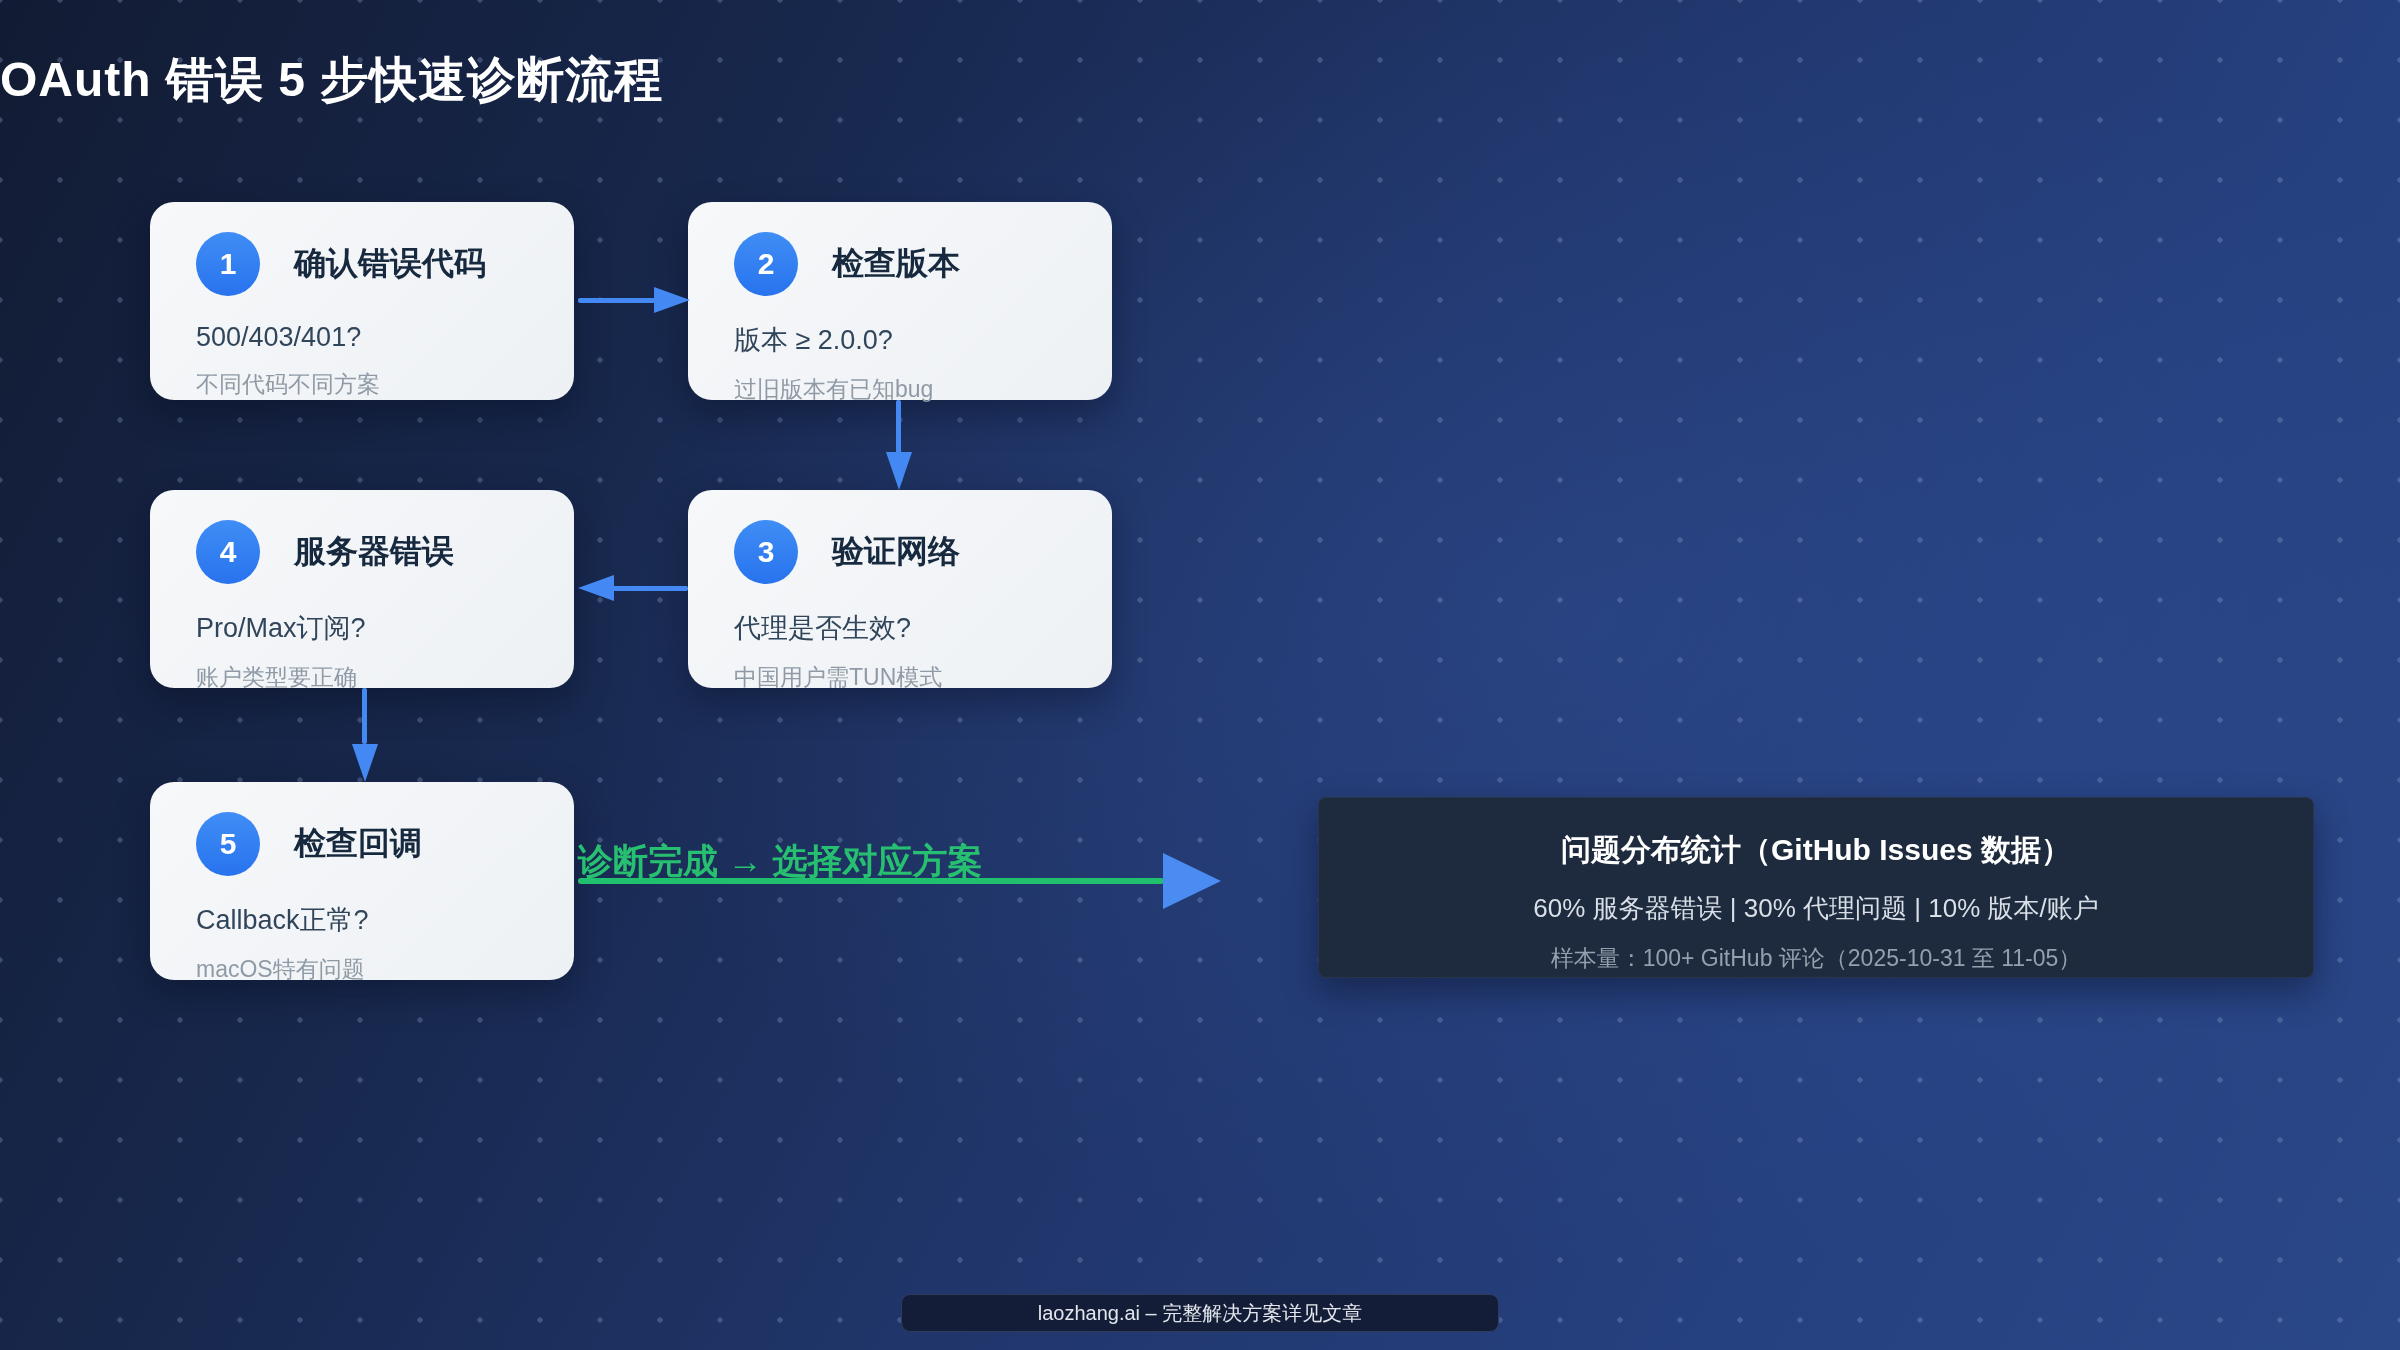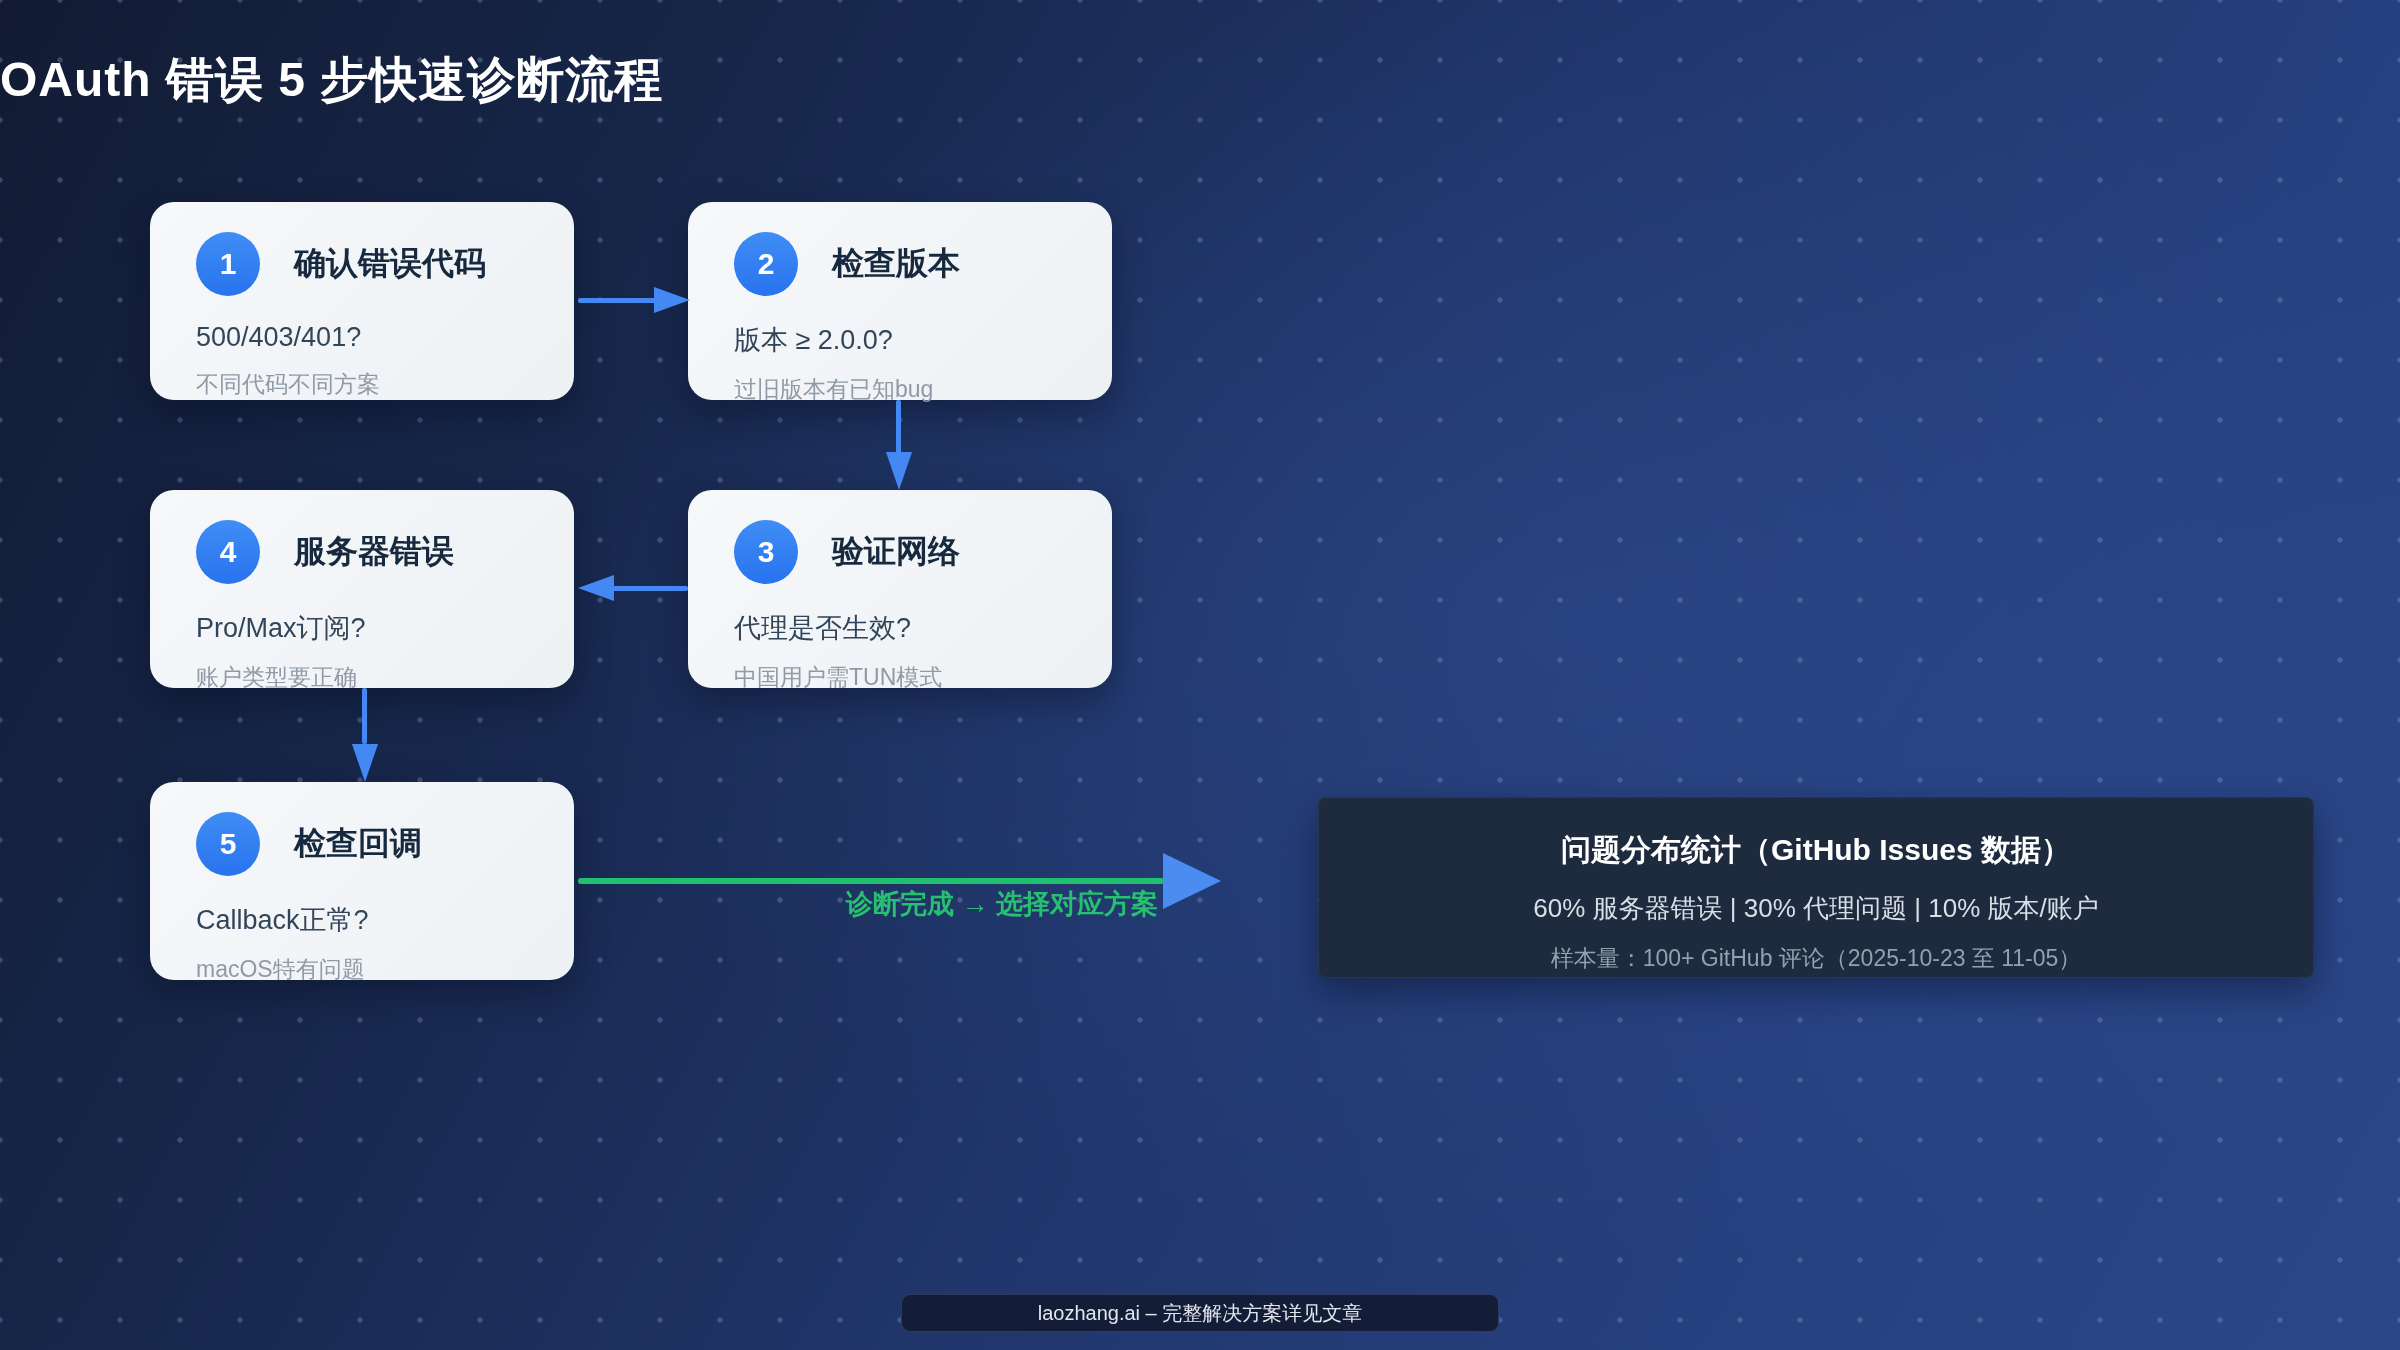--- a/index.html
+++ b/index.html
@@ -49,21 +49,21 @@
   .shaft-v{position:absolute;width:5px;background:#4489f3;border-radius:2px;}
   .head{position:absolute;width:0;height:0;}
   .head-right{border-top:13px solid transparent;border-bottom:13px solid transparent;border-left:36px solid #4489f3;}
   .head-left{border-top:13px solid transparent;border-bottom:13px solid transparent;border-right:36px solid #4489f3;}
   .head-down{border-left:13px solid transparent;border-right:13px solid transparent;border-top:38px solid #4489f3;}
   
   .flow-shaft{position:absolute;left:578px;top:878px;width:586px;height:6px;background:#21c06e;border-radius:3px;}
   .flow-head{position:absolute;left:1163px;top:853px;width:0;height:0;
     border-top:28px solid transparent;border-bottom:28px solid transparent;border-left:58px solid #4a8cf2;}
   .flow-label{position:absolute;left:578px;top:838px;width:580px;
-    text-align:right;font-size:27px;font-weight:bold;color:#27c070;margin-top:48px;}
+    font-size:35px;font-weight:bold;color:#27c070;}
   
   .stats{
     position:absolute;left:1318px;top:797px;width:996px;height:181px;box-sizing:border-box;
     background:#1e2b3f;border:1px solid rgba(255,255,255,.05);
     border-radius:8px;box-shadow:0 14px 34px rgba(4,10,28,.42);
     text-align:center;padding-top:32px;
   }
   .stats-title{font-size:30px;font-weight:bold;color:#ffffff;}
   .stats-dist{margin-top:20px;font-size:26px;color:#d9dfe6;}
   .stats-sample{margin-top:17px;font-size:23px;color:#93a0ad;}
@@ -138,18 +138,18 @@
   <div class="shaft-v" style="left:362px;top:688px;height:56px;"></div>
   <div class="head head-down" style="left:352px;top:744px;"></div>
 
   <div class="flow-label">诊断完成 → 选择对应方案</div>
   <div class="flow-shaft"></div>
   <div class="flow-head"></div>
 
   <div class="stats">
     <div class="stats-title">问题分布统计（GitHub Issues 数据）</div>
     <div class="stats-dist">60% 服务器错误 | 30% 代理问题 | 10% 版本/账户</div>
-    <div class="stats-sample">样本量：100+ GitHub 评论（2025-10-23 至 11-05）</div>
+    <div class="stats-sample">样本量：100+ GitHub 评论（2025-10-31 至 11-05）</div>
   </div>
 
   <div class="footer-pill">laozhang.ai – 完整解决方案详见文章</div>
 
 </div>
 
 </body></html>

